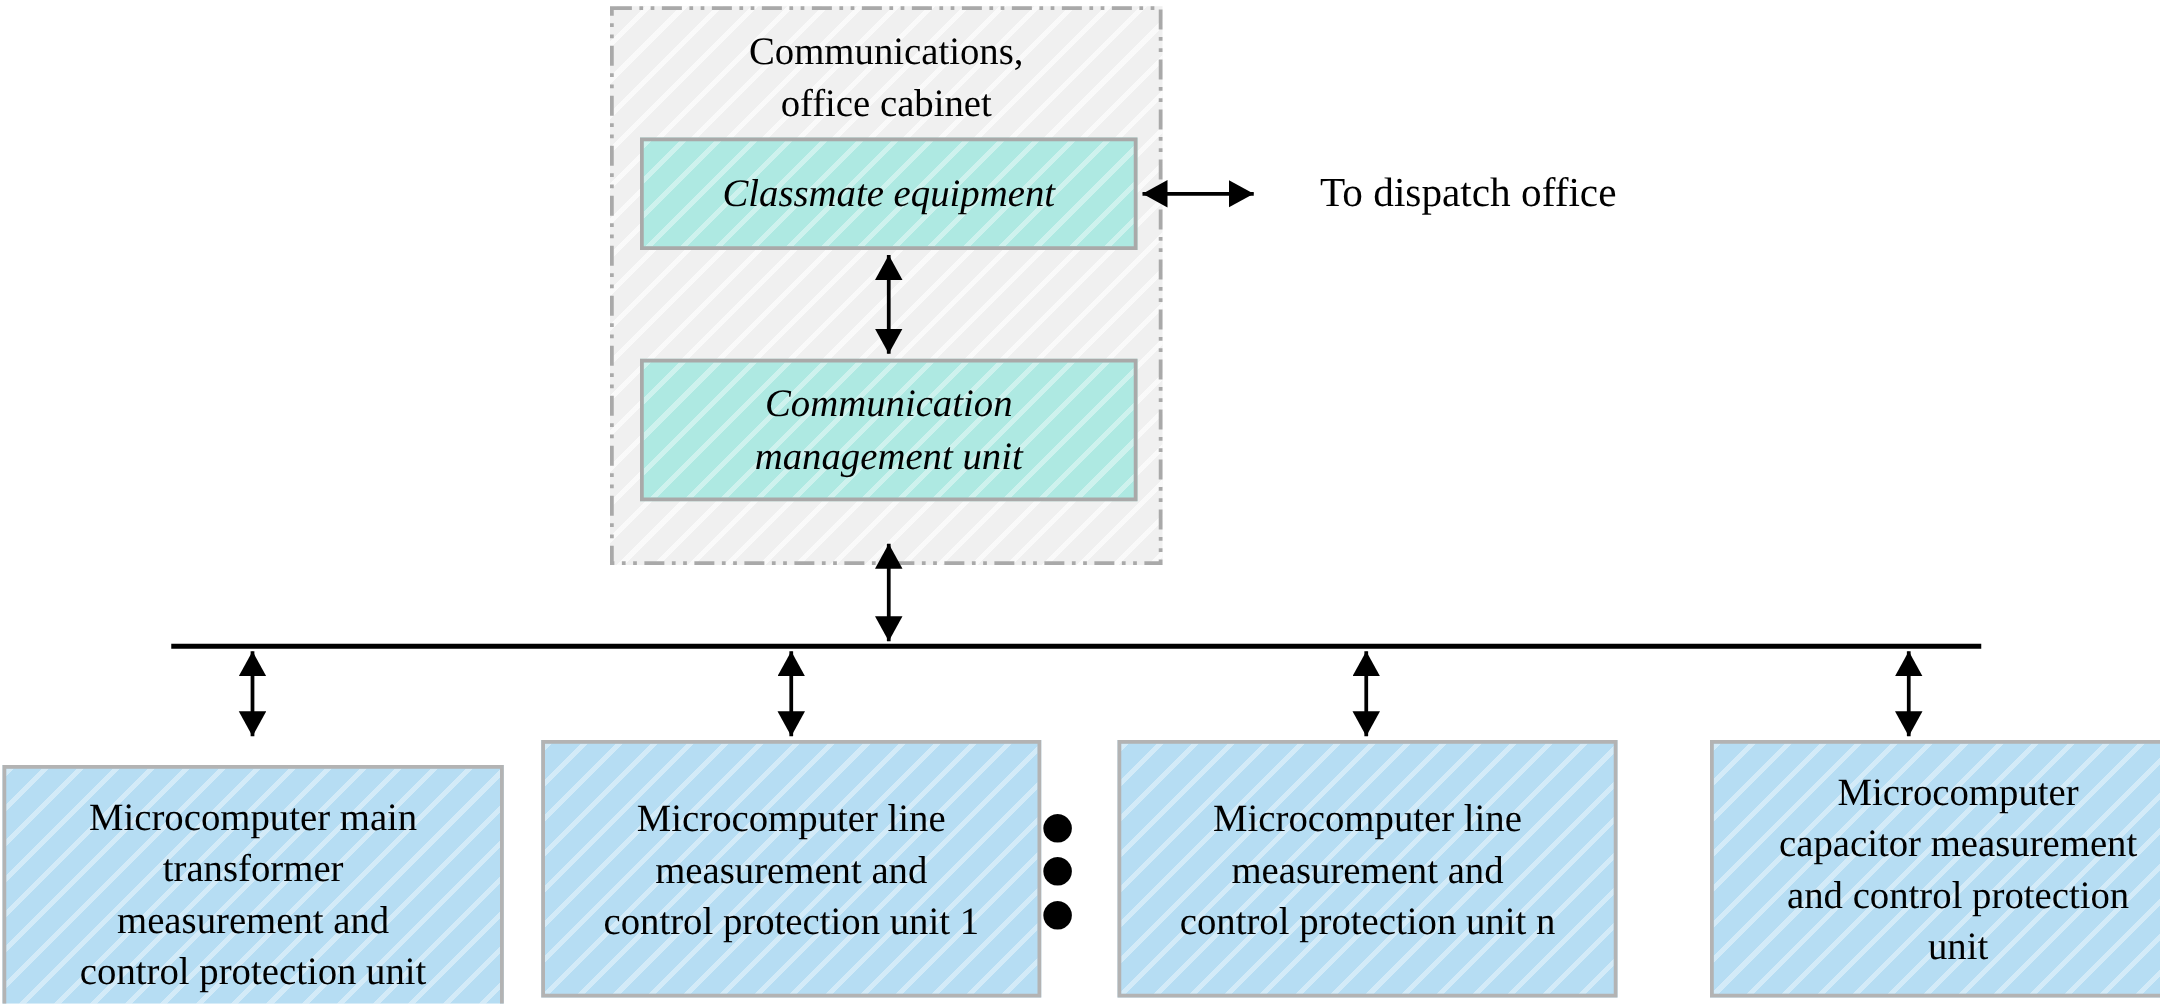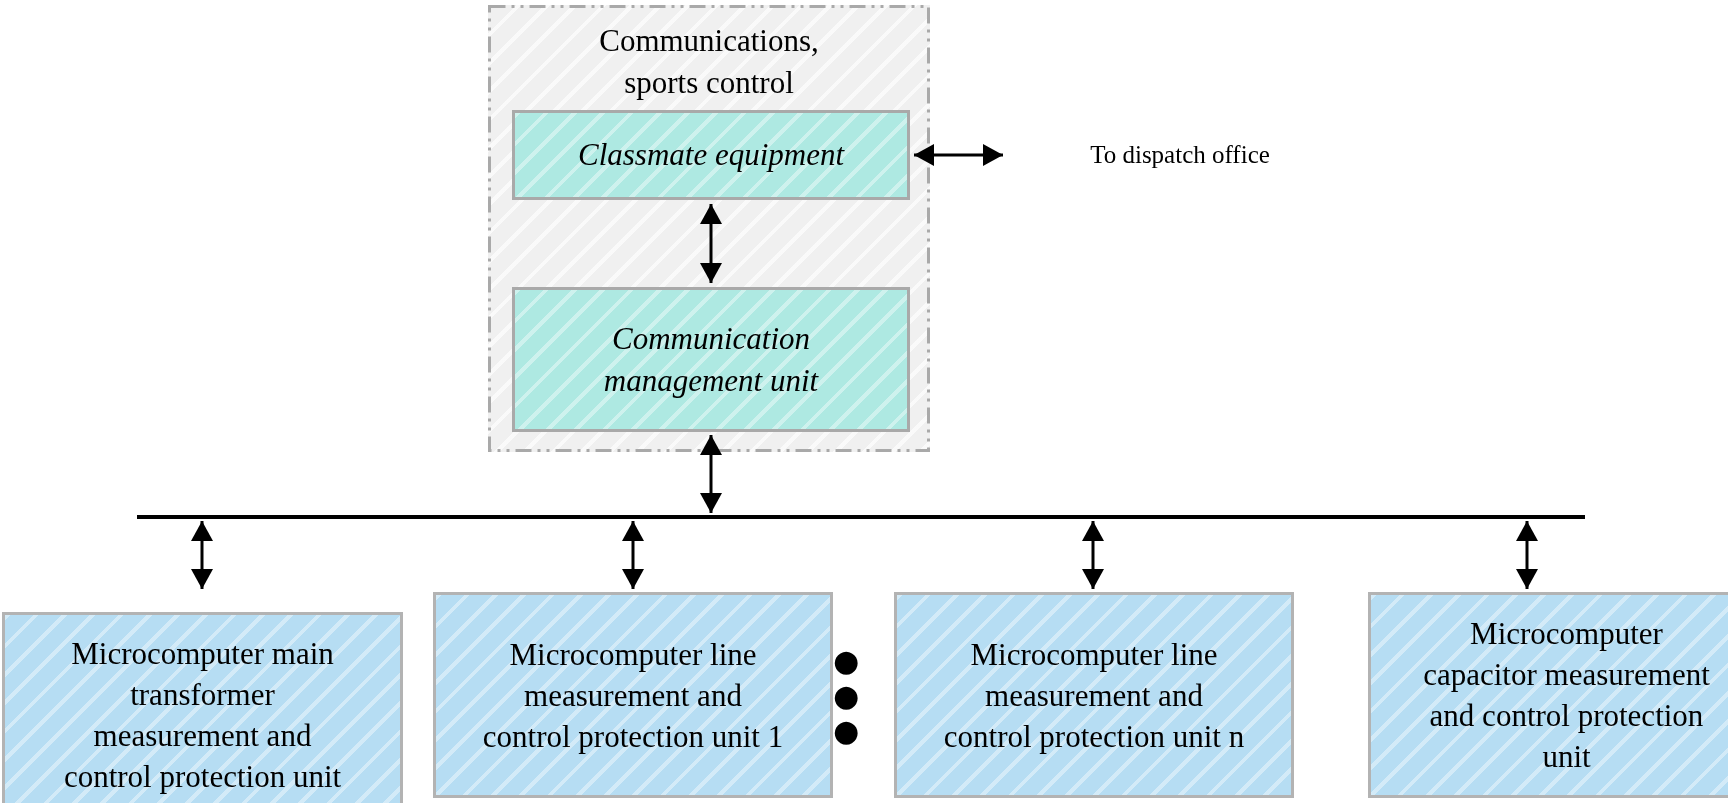--- a/index.html
+++ b/index.html
@@ -38,21 +38,21 @@
       rgba(0,0,0,0) 4px, rgba(0,0,0,0) 20px);
     border: 3px solid #a9a9a9;
     display: flex; align-items: center; justify-content: center;
     text-align: center;
     font-size: 31px;
     line-height: 42px;
     white-space: pre-line;
     font-style: italic;
   }
   .classmate   { left: 512px; top: 110px; width: 398px; height: 90px; }
-  .management  { left: 512px; top: 287px; width: 398px; height: 145px; }
+  .management  { left: 512px; top: 287px; width: 398px; height: 114px; }
 
   
   .box-blue {
     top: 592px; height: 206px;
     background-color: #b6ddf3;
     background-image: repeating-linear-gradient(135deg,
       rgba(255,255,255,0.40) 0px, rgba(255,255,255,0.40) 4px,
       rgba(0,0,0,0) 4px, rgba(0,0,0,0) 20px);
     border: 3px solid #b3b3b3;
     display: flex; align-items: center; justify-content: center;
@@ -60,25 +60,24 @@
     font-size: 31px;
     line-height: 41px;
     white-space: pre-line;
   }
   .unit-1 { left: 2px;    width: 401px; margin-top: 20px; }
   .unit-2 { left: 433px;  width: 400px; }
   .unit-3 { left: 894px;  width: 400px; }
   .unit-4 { left: 1368px; width: 397px; }
 
   .dispatch-label {
-    left: 1015px; top: 136px; width: 330px;
-    font-size: 25px;
+    left: 1056px; top: 136px; width: 330px;
+    font-size: 33px;
     line-height: 38px;
     white-space: nowrap;
-    text-align: center;
   }
 
   .ellipsis {
     left: 833px; top: 660px; width: 61px; height: 70px;
     display: flex; align-items: center; justify-content: center;
     font-size: 30px;
     font-weight: bold;
     letter-spacing: 6px;
     font-family: "DejaVu Sans", sans-serif;
   }
@@ -90,21 +89,21 @@
   }
 </style>
 </head>
 <body>
 
 <div class="canvas">
 
   <div class="abs cabinet"></div>
 
   <div class="abs cabinet-title">Communications,
-sports control</div>
+office cabinet</div>
 
   <div class="abs box-cyan classmate">Classmate equipment</div>
 
   <div class="abs box-cyan management">Communication
 management unit</div>
 
   <div class="abs dispatch-label">To dispatch office</div>
 
   <div class="abs box-blue unit-1">Microcomputer main
 transformer

